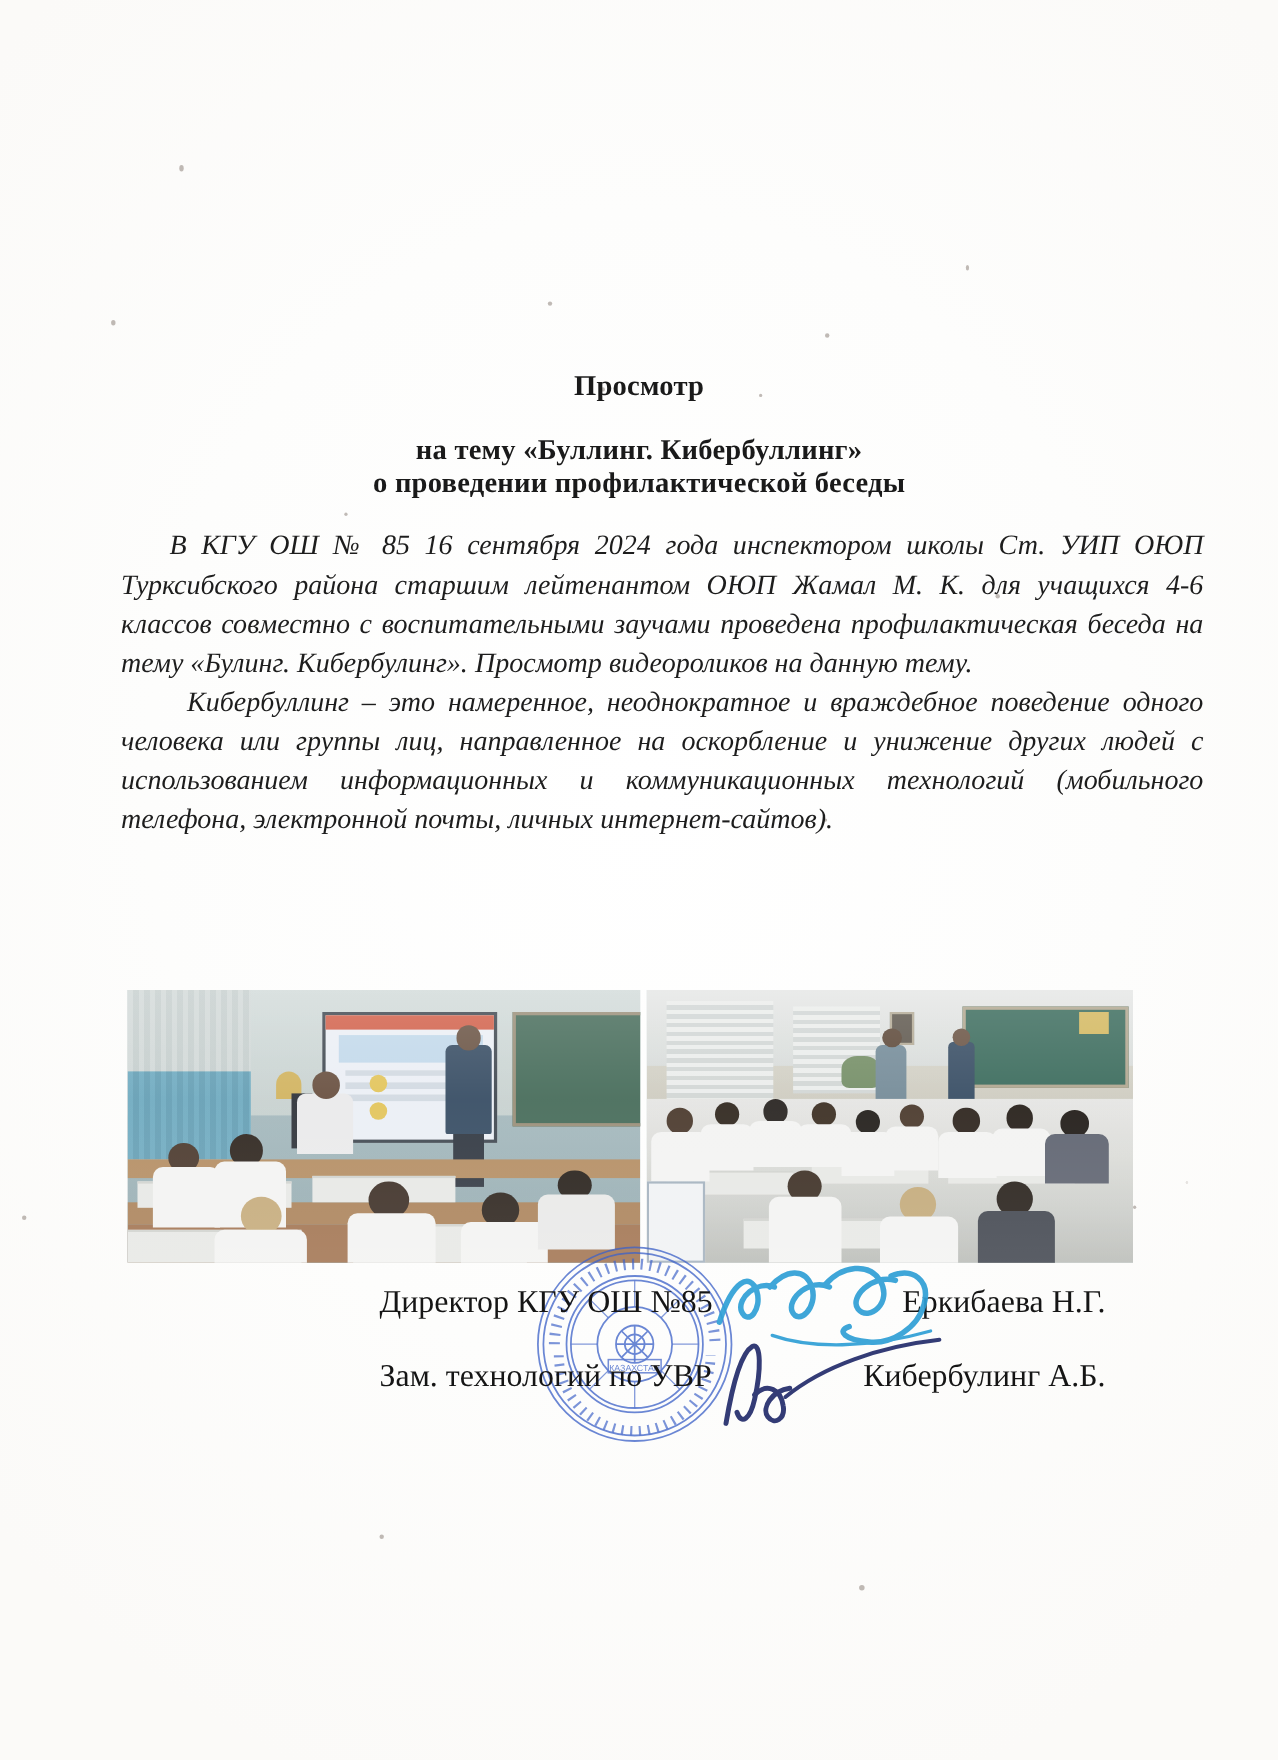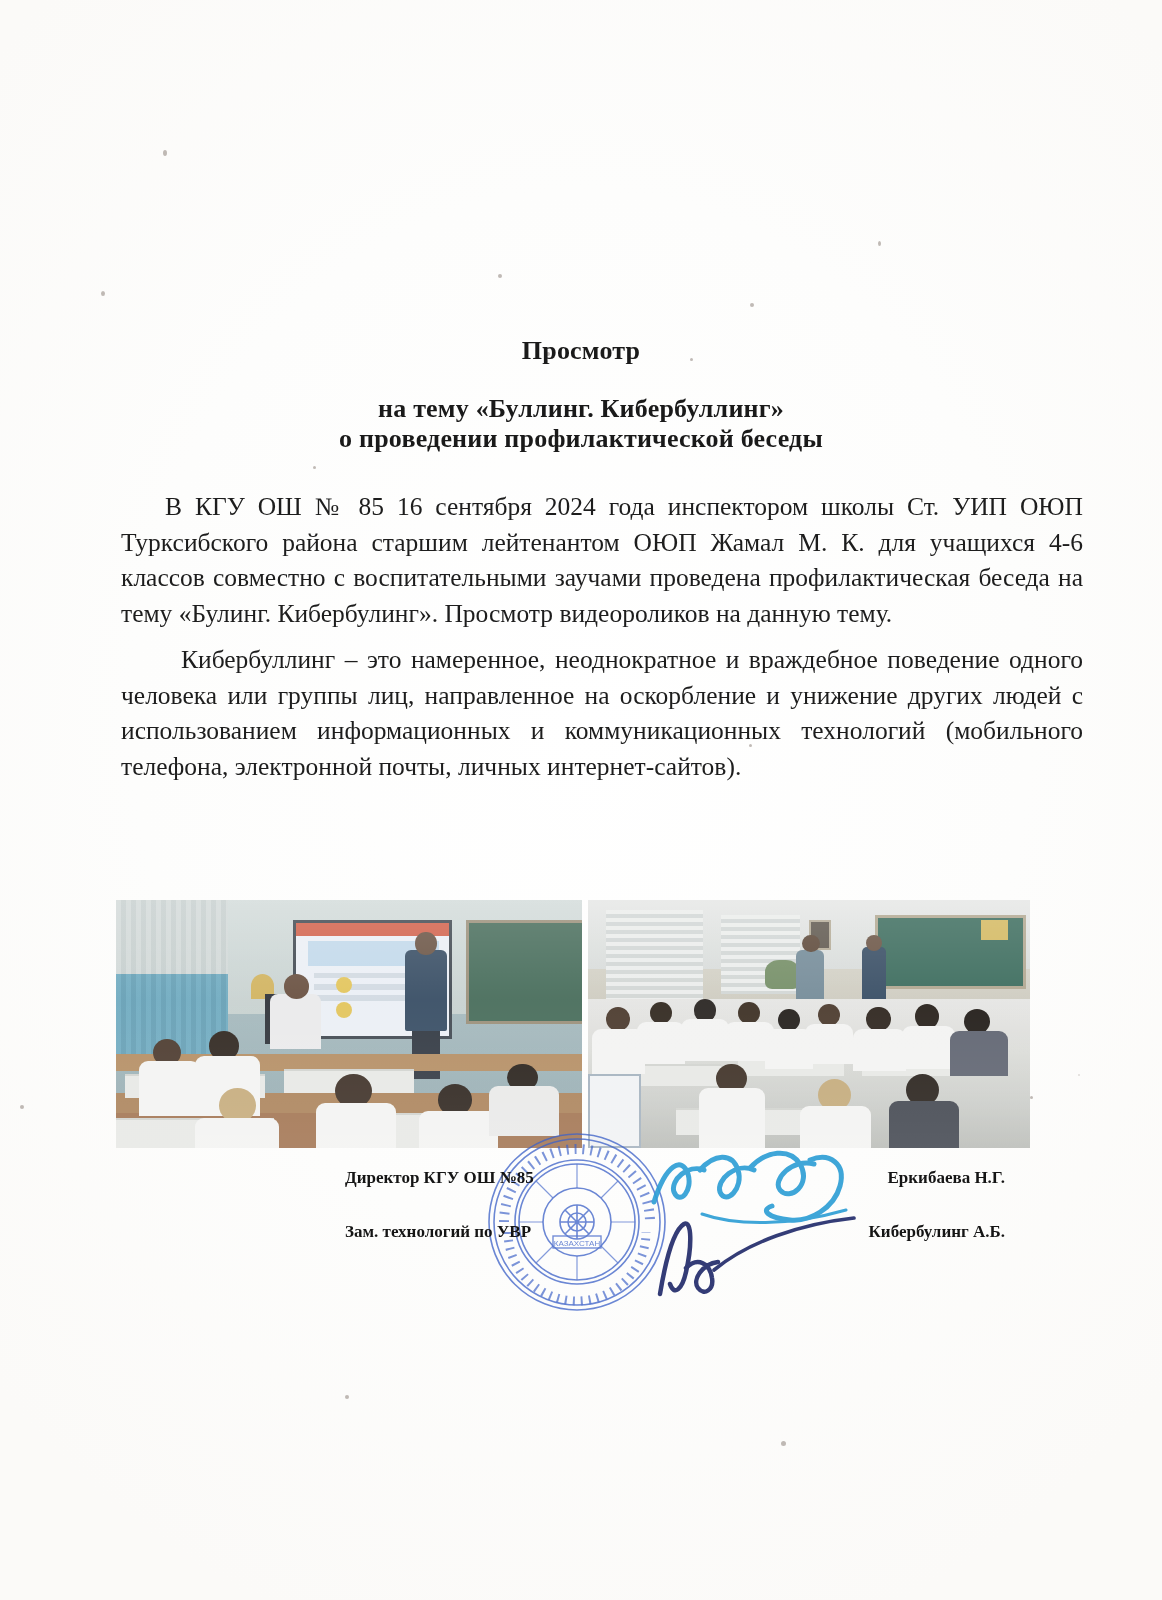--- a/index.html
+++ b/index.html
@@ -70,22 +70,23 @@
     left: 110px;
     top: 478px;
     width: 984px;
     font-size: 25.5px;
     line-height: 35.5px;
     text-align: justify;
     text-justify: inter-word;
     color: #1d1d1d;
   }
   .body-copy p {
-    margin: 11px;
+    margin: 0;
     text-indent: 44px;
+    font-style: italic;
   }
   .body-copy p.p-aim { text-indent: 40px; }
   .body-copy p.p-bully { text-indent: 42px; }
   .body-copy p.p-cyber { text-indent: 60px; }
   .lead { font-weight: bold; }
 
   
   .photo-row {
     position: absolute;
     left: 116px;
@@ -178,22 +179,22 @@
   .sign-block {
     position: absolute;
     left: 345px;
     top: 1168px;
     width: 660px;
   }
   .sign-row {
     display: flex;
     justify-content: space-between;
     align-items: baseline;
-    font-weight: bold;
-    font-size: 17px;
+    font-weight: normal;
+    font-size: 29px;
     color: #151515;
     position: relative;
     z-index: 3;
   }
   .sign-row + .sign-row { margin-top: 34px; }
   .sign-role { white-space: nowrap; }
   .sign-name { white-space: nowrap; }
 
   
   .seal {

